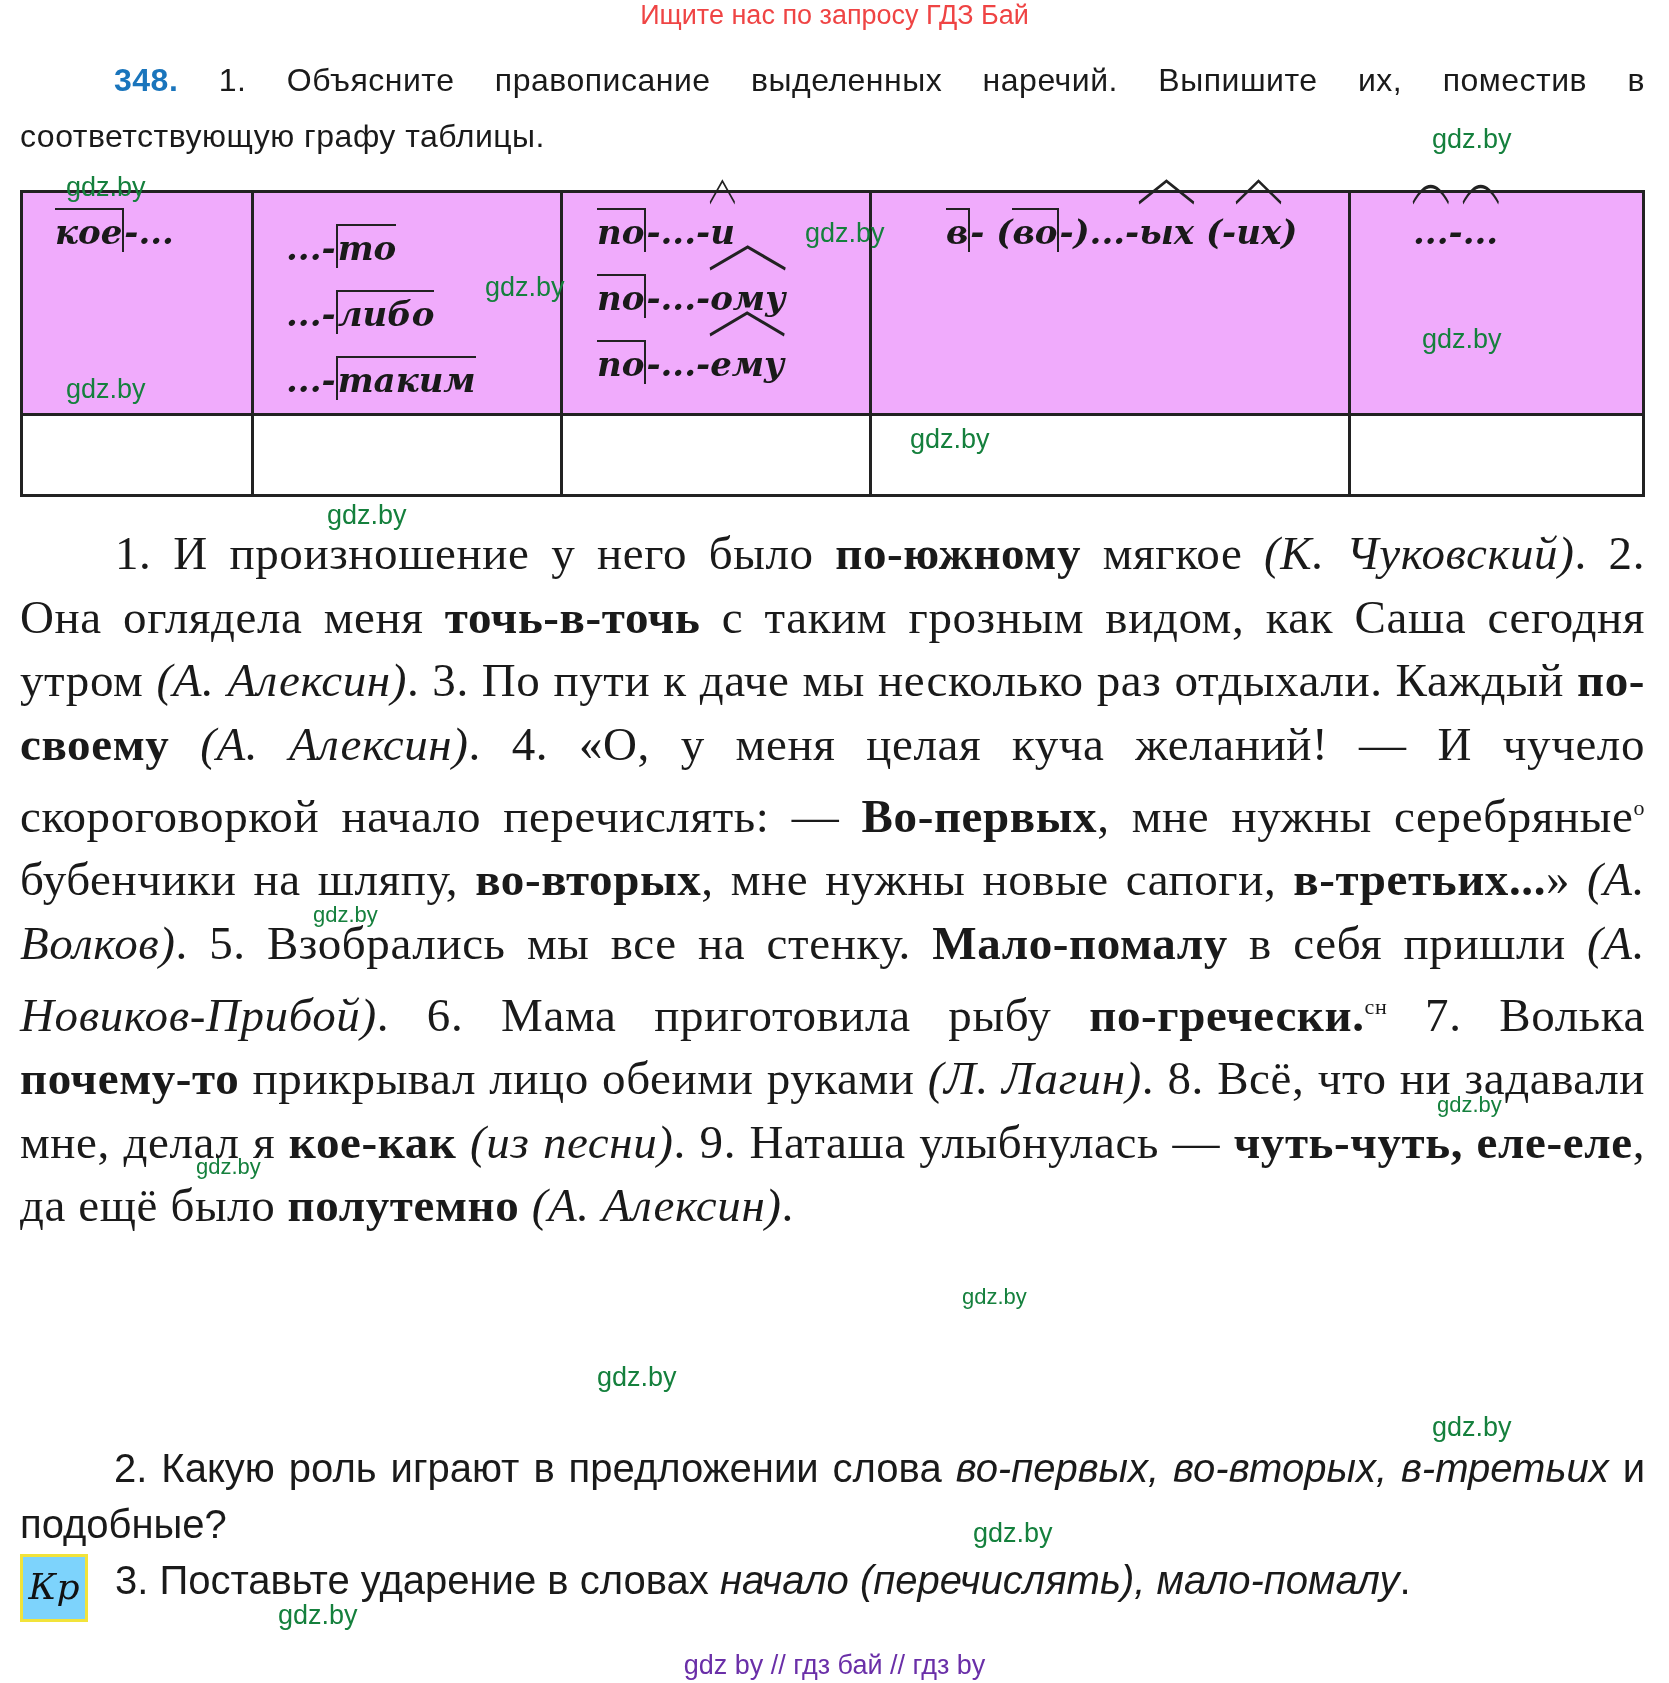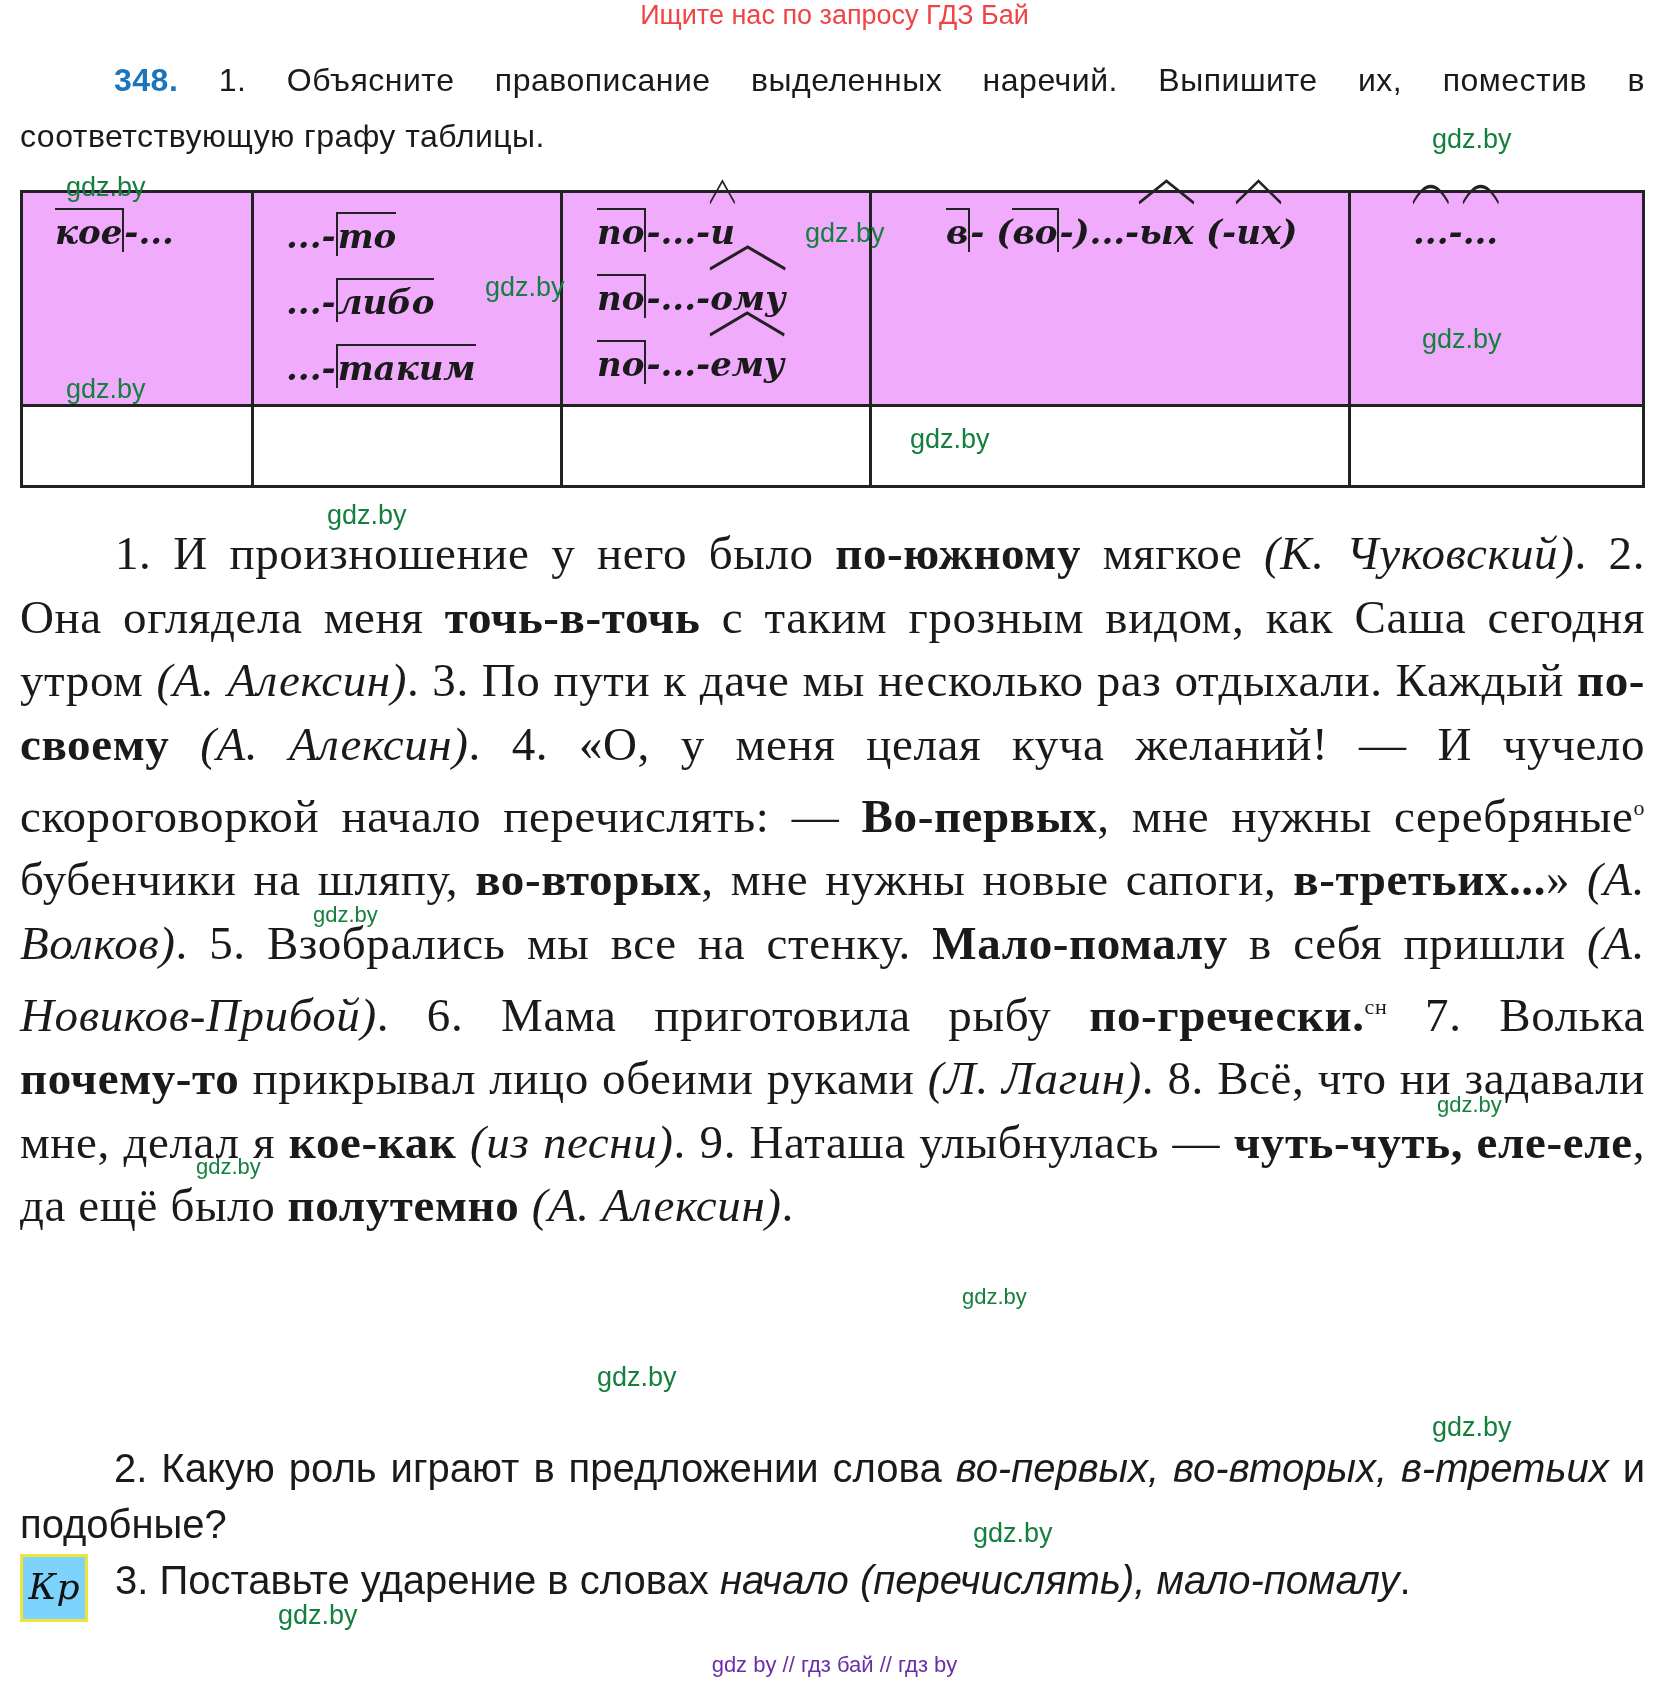--- a/index.html
+++ b/index.html
@@ -19,42 +19,42 @@
   .cap{position:relative;display:inline-block;}
   .cap svg{position:absolute;left:0;top:-18px;width:100%;height:22px;overflow:visible;}
   .body-text{position:absolute;left:20px;top:522px;width:1625px;font-family:"Liberation Serif","DejaVu Serif",serif;font-size:47px;line-height:63.5px;text-align:justify;letter-spacing:0.6px;}
   .body-text p{margin:0;text-indent:95px;}
   .body-text b{font-weight:bold;}
   .body-text i{font-style:italic;}
   .q2{position:absolute;left:20px;top:1440px;width:1625px;font-size:40px;line-height:56px;text-align:justify;}
   .q2 p{margin:0;text-indent:94px;}
   .q3{position:absolute;left:115px;top:1552px;width:1530px;font-size:40px;line-height:56px;}
   .kr{position:absolute;left:20px;top:1554px;width:68px;height:68px;background:#7dd3fc;border:3px solid #f2e33a;box-sizing:border-box;font-family:"DejaVu Serif",serif;font-style:italic;font-size:36px;line-height:60px;text-align:center;color:#111;}
-  .footer{position:absolute;top:1650px;left:0;width:1669px;text-align:center;color:#6a2fa8;font-size:22px;line-height:30px;}
+  .footer{position:absolute;top:1650px;left:0;width:1669px;text-align:center;color:#6a2fa8;font-size:27px;line-height:30px;}
 </style>
 </head>
 <body>
 
 <div class="top-banner sans">Ищите нас по запросу ГДЗ Бай</div>
 
 <div class="task-head sans">
   <span class="task-num">348.</span>
   <span>1. Объясните правописание выделенных наречий. Выпишите их, поместив в соответствующую графу таблицы.</span>
 </div>
 
 <table class="scheme">
   <tbody>
       <tr class="head-row">
     <td style="width:228px;">
       <div class="pat" style="padding-left:32px;padding-top:6px;">
         <span class="ov">кое</span><span>-...</span>
       </div>
     </td>
     <td style="width:306px;">
-      <div class="pat" style="padding-left:32px;padding-top:10px;">
+      <div class="pat" style="padding-left:32px;padding-top:22px;">
         <div><span>...-</span><span class="ov-l">то</span></div>
         <div><span>...-</span><span class="ov-l">либо</span></div>
         <div><span>...-</span><span class="ov-l">таким</span></div>
       </div>
     </td>
     <td style="width:306px;">
       <div class="pat" style="padding-left:34px;padding-top:6px;">
         <div><span class="ov">по</span><span>-...-</span><span class="cap"><svg viewBox="0 0 100 20" preserveAspectRatio="none">
                   <polyline points="0,20 50,0 100,20" fill="none" stroke="#222" stroke-width="3"></polyline>
                 </svg><span>и</span></span></div>

